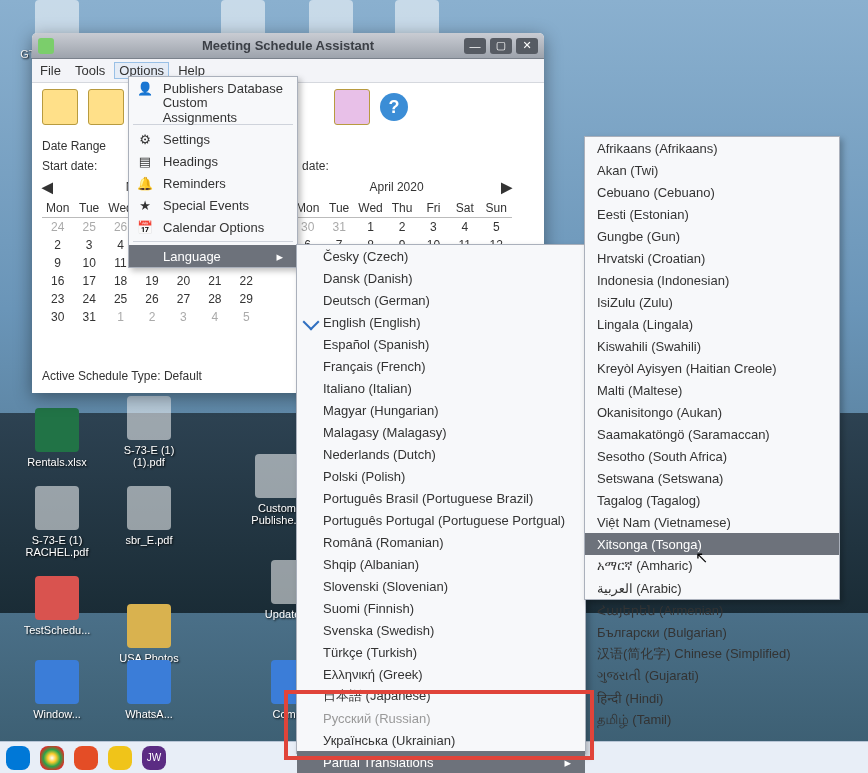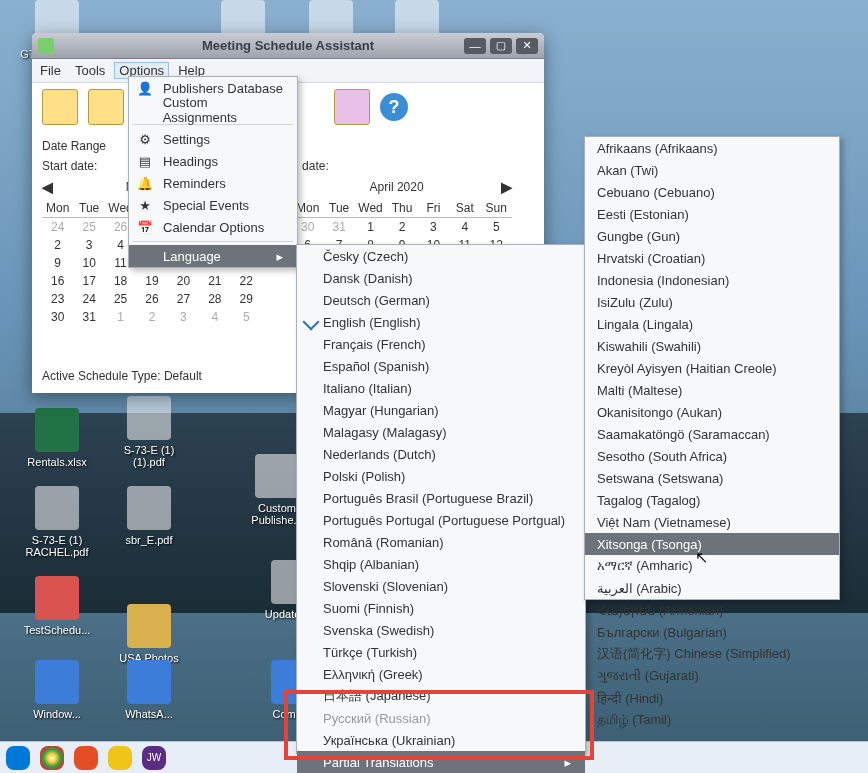--- a/index.html
+++ b/index.html
@@ -438,22 +438,22 @@
       <span>Language</span>
       <span class="arrow">▸</span>
     </div>
 </div>
 
 <div class="menu menu-lang" id="menu-lang">
     <div class="row">Česky (Czech)</div>
     <div class="row">Dansk (Danish)</div>
     <div class="row">Deutsch (German)</div>
     <div class="row checked">English (English)</div>
+    <div class="row">Español (Spanish)</div>
     <div class="row">Français (French)</div>
-    <div class="row">Español (Spanish)</div>
     <div class="row">Italiano (Italian)</div>
     <div class="row">Magyar (Hungarian)</div>
     <div class="row">Malagasy (Malagasy)</div>
     <div class="row">Nederlands (Dutch)</div>
     <div class="row">Polski (Polish)</div>
     <div class="row">Português Brasil (Portuguese Brazil)</div>
     <div class="row">Português Portugal (Portuguese Portgual)</div>
     <div class="row">Română (Romanian)</div>
     <div class="row">Shqip (Albanian)</div>
     <div class="row">Slovenski (Slovenian)</div>

